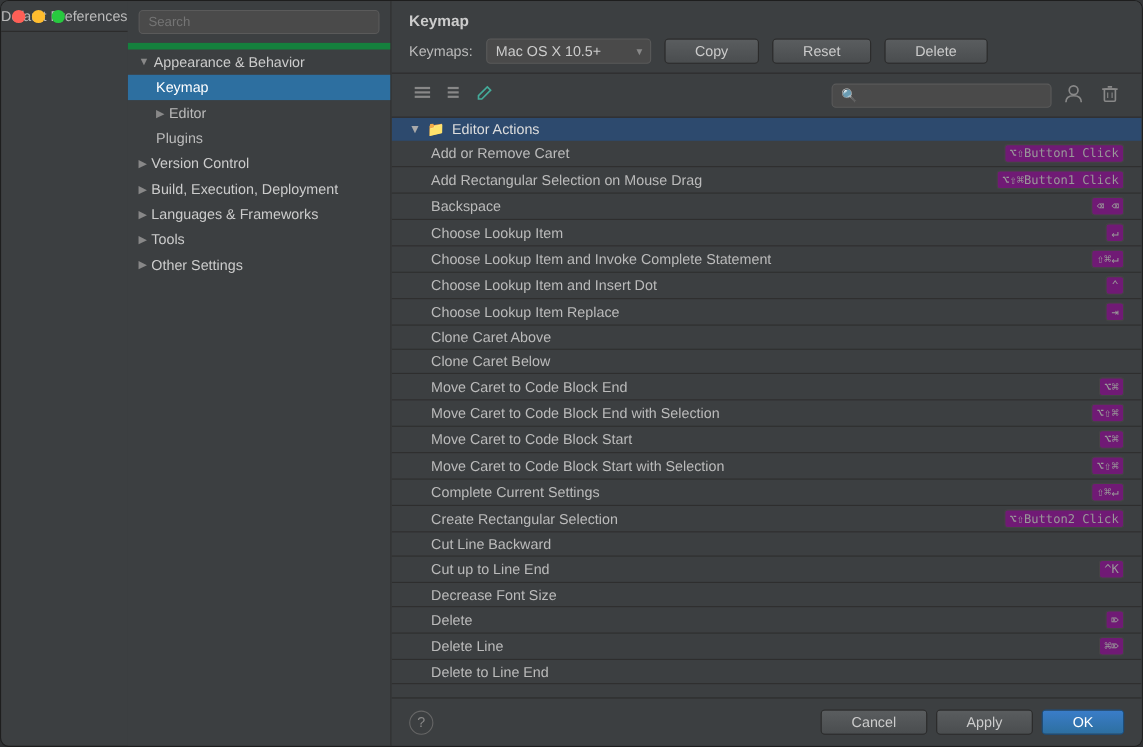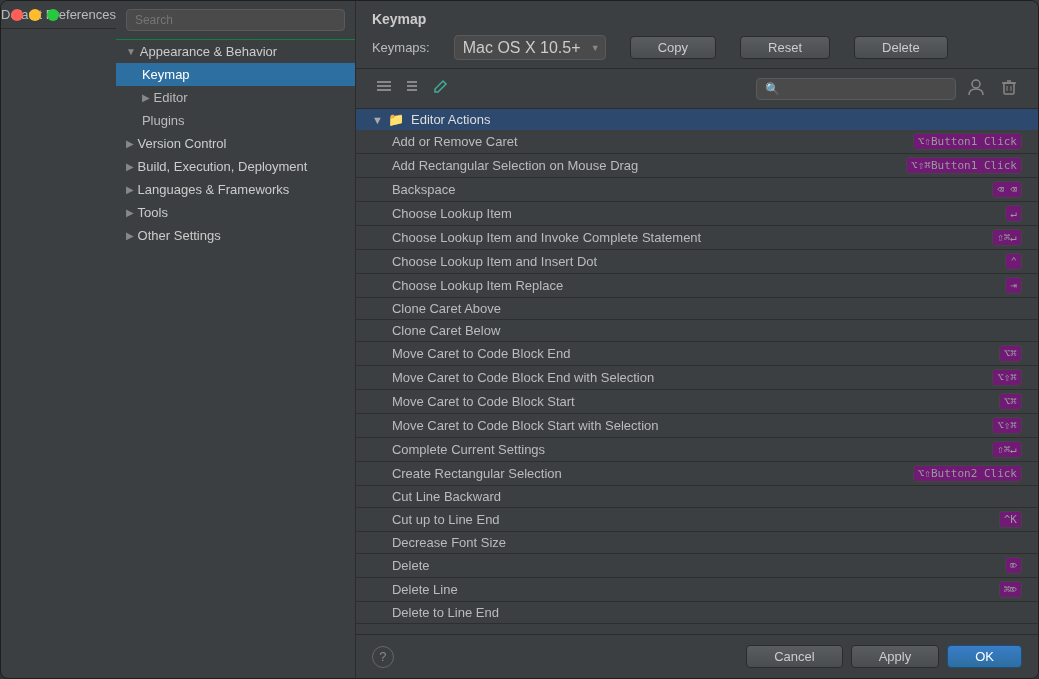--- a/index.html
+++ b/index.html
@@ -65,21 +65,21 @@
       width: 240px;
       background: #3c3f41;
       border-right: 1px solid #2b2b2b;
       display: flex;
       flex-direction: column;
       overflow-y: auto;
       flex-shrink: 0;
     }
     .sidebar-search {
       padding: 8px 10px;
-      border-bottom: 1px solid #15803d;
+      border-bottom: 6px solid #15803d;
     }
     .sidebar-search input {
       width: 100%;
       background: #4a4a4a;
       border: 1px solid #5a5a5a;
       border-radius: 4px;
       color: #bbb;
       padding: 3px 8px;
       font-size: 12px;
       outline: none;
@@ -117,33 +117,33 @@
     }
     .panel-title {
       color: #ccc;
       font-size: 14px;
       font-weight: 600;
       margin-bottom: 8px;
     }
     .keymaps-row {
       display: flex;
       align-items: center;
-      gap: 24px;
+      gap: 12px;
     }
     .keymaps-label {
       color: #bbb;
       font-size: 13px;
     }
     .keymap-select {
       background: #4a4a4a;
       border: 1px solid #5a5a5a;
       border-radius: 4px;
       color: #ccc;
       padding: 3px 24px 3px 8px;
-      font-size: 16px;
+      font-size: 13px;
       appearance: none;
       -webkit-appearance: none;
       cursor: pointer;
       outline: none;
       min-width: 150px;
       position: relative;
     }
     .select-wrapper {
       position: relative;
       display: inline-block;

